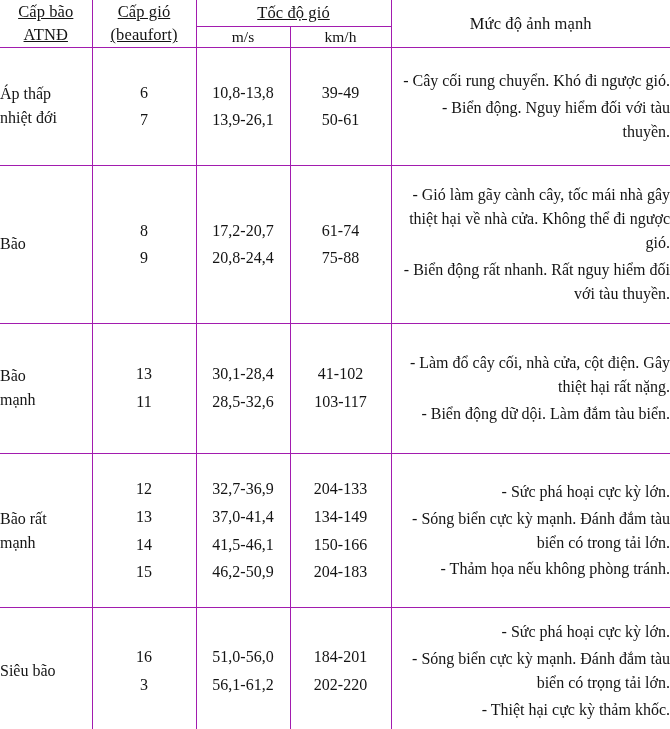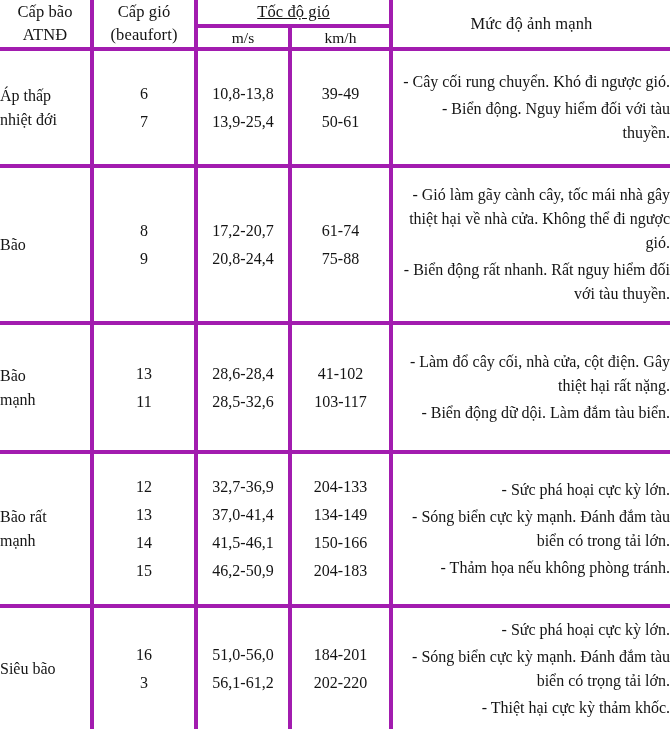--- a/index.html
+++ b/index.html
@@ -18,21 +18,21 @@
 
   .wind-table {
     width: 670px;
     height: 729px;
     border-collapse: collapse;
     table-layout: fixed;
   }
 
   .wind-table td,
   .wind-table th {
-    border: 4px solid #a21caf;
+    border: 1px solid #a21caf;
     padding: 0;
     vertical-align: middle;
     font-weight: normal;
   }
 
   
   .wind-table tr > *:first-child { border-left: none; }
   .wind-table tr > *:last-child  { border-right: none; }
   .wind-table thead tr:first-child > * { border-top: none; }
   .wind-table tbody tr:last-child > *  { border-bottom: none; }
@@ -53,21 +53,21 @@
     letter-spacing: 0.1px;
   }
   .hdr-sub {
     text-align: center;
     font-weight: normal;
     font-size: 15.5px;
   }
   .hdr-stack {
     padding: 5px 2px 6px;
   }
-  .hdr-stack .l1, .hdr-stack .l2 { display: block; }
+  .hdr-stack .l1, .hdr-stack .l2 { display: block; text-decoration: underline; }
   .hdr-speed { padding: 7px 2px 6px; text-decoration: underline; }
   .hdr-effect { padding: 4px 6px; }
 
   
   .cat-cell {
     font-size: 16px;
     line-height: 1.5;
     padding-left: 8px;
     text-align: left;
   }
@@ -133,21 +133,21 @@
       <td class="cat-cell">
         <span class="l">Áp thấp</span>
         <span class="l">nhiệt đới</span>
       </td>
       <td class="num-cell">
         <span class="v">6</span>
         <span class="v">7</span>
       </td>
       <td class="num-cell">
         <span class="v">10,8-13,8</span>
-        <span class="v">13,9-25,4</span>
+        <span class="v">13,9-26,1</span>
       </td>
       <td class="num-cell">
         <span class="v">39-49</span>
         <span class="v">50-61</span>
       </td>
       <td class="eff-cell">
         <p>- Cây cối rung chuyển. Khó đi ngược gió.</p>
         <p>- Biển động. Nguy hiểm đối với tàu thuyền.</p>
       </td>
     </tr>
@@ -177,21 +177,21 @@
     <tr class="r-manh">
       <td class="cat-cell">
         <span class="l">Bão</span>
         <span class="l">mạnh</span>
       </td>
       <td class="num-cell">
         <span class="v">13</span>
         <span class="v">11</span>
       </td>
       <td class="num-cell">
-        <span class="v">28,6-28,4</span>
+        <span class="v">30,1-28,4</span>
         <span class="v">28,5-32,6</span>
       </td>
       <td class="num-cell">
         <span class="v">41-102</span>
         <span class="v">103-117</span>
       </td>
       <td class="eff-cell">
         <p>- Làm đổ cây cối, nhà cửa, cột điện. Gây thiệt hại rất nặng.</p>
         <p>- Biển động dữ dội. Làm đắm tàu biển.</p>
       </td>

